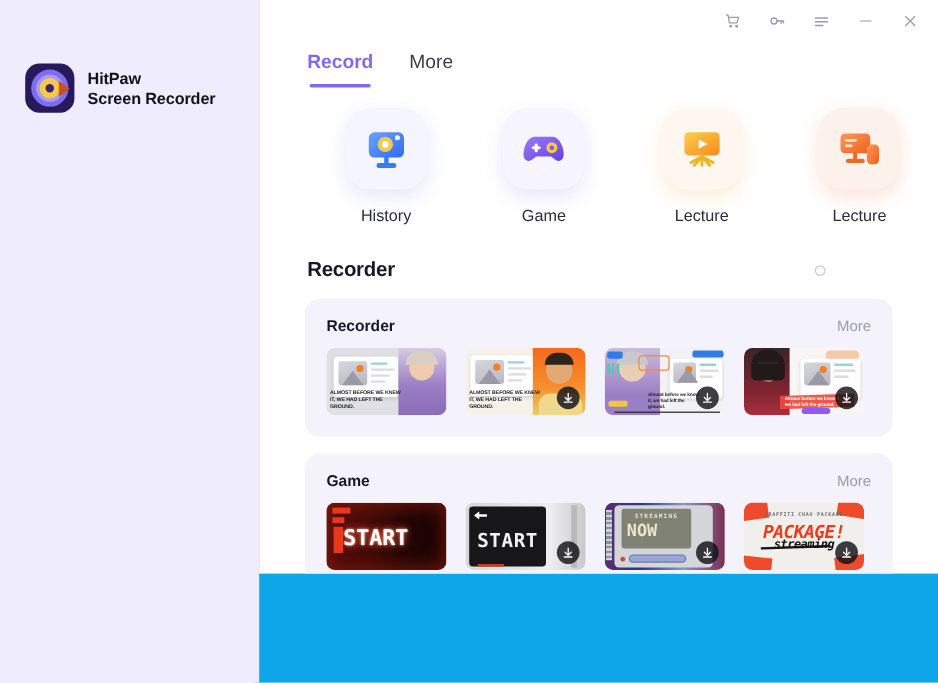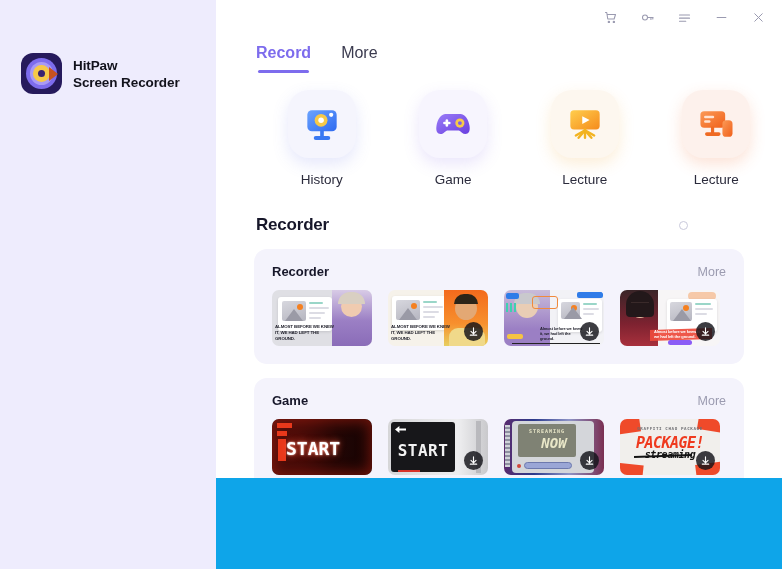--- a/index.html
+++ b/index.html
@@ -590,21 +590,21 @@
               <path d="M12 4v12M6.5 11.5 12 17l5.5-5.5M5 20h14"></path>
             </svg>
           </div>
         </div>
 
         <div class="thumb">
           <div class="gm" style="background:linear-gradient(90deg,#5a2b6e 0%,#2b3a8c 30%,#8e94c7 65%,#7a2f52 100%);">
             <div style="position:absolute;left:8px;top:2px;width:82px;height:52px;background:#d4d6da;border-radius:4px;"></div>
             <div style="position:absolute;left:14px;top:5px;width:58px;height:33px;background:#7f8274;border-radius:2px;"></div>
             <div class="gm-txt" style="top:9px;left:14px;width:58px;font-size:5px;color:#e9e7c8;letter-spacing:1px;">STREAMING</div>
-            <div class="gm-txt" style="top:16px;left:21px;width:58px;font-size:14px;color:#e9e7c8;font-style:italic;">NOW</div>
+            <div class="gm-txt" style="top:16px;left:2px;width:58px;font-size:14px;color:#e9e7c8;">NOW</div>
             <div style="position:absolute;left:20px;bottom:6px;width:48px;height:7px;border-radius:4px;background:#9aa6d6;border:1px solid #6d79ad;"></div>
             <div style="position:absolute;left:13px;bottom:7px;width:4px;height:4px;border-radius:50%;background:#d0473a;"></div>
             <div style="position:absolute;left:1px;top:6px;width:5px;height:42px;background:repeating-linear-gradient(180deg,#cfd2d8 0 2px,#8d90a0 2px 4px);"></div>
           </div>
           <div class="dl">
             <svg width="11" height="11" viewBox="0 0 24 24" fill="none" stroke="#fff" stroke-width="2.4" stroke-linecap="round" stroke-linejoin="round">
               <path d="M12 4v12M6.5 11.5 12 17l5.5-5.5M5 20h14"></path>
             </svg>
           </div>
         </div>

